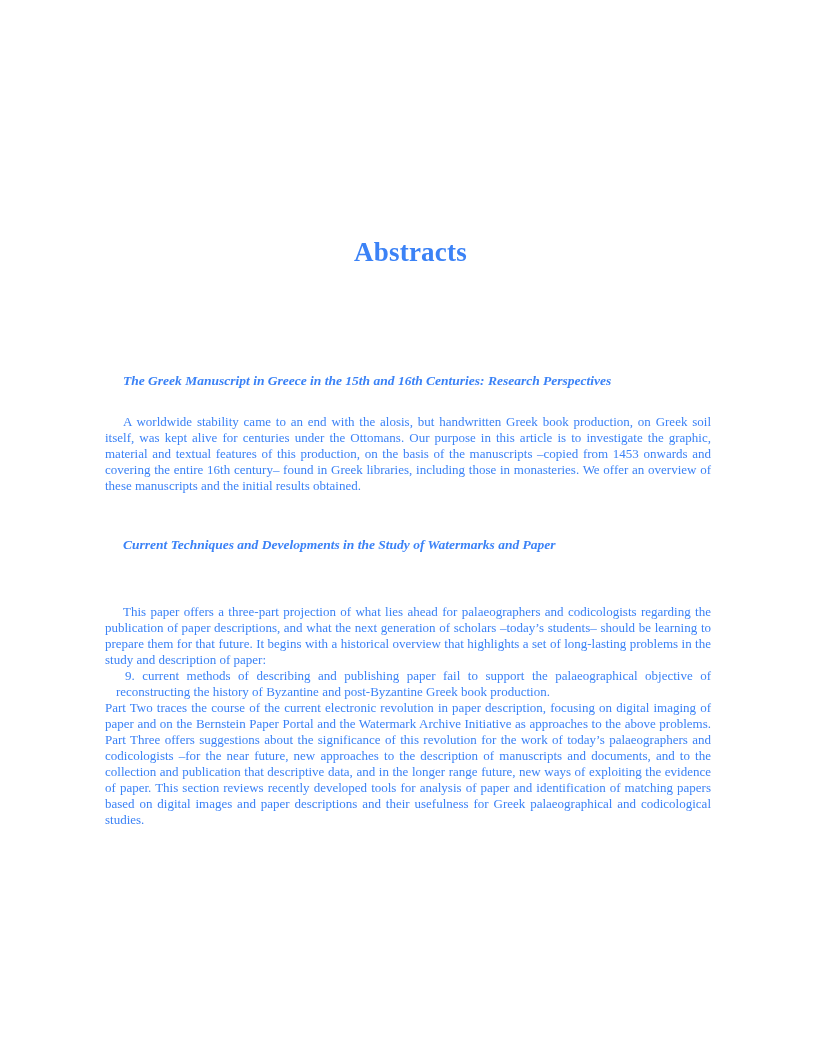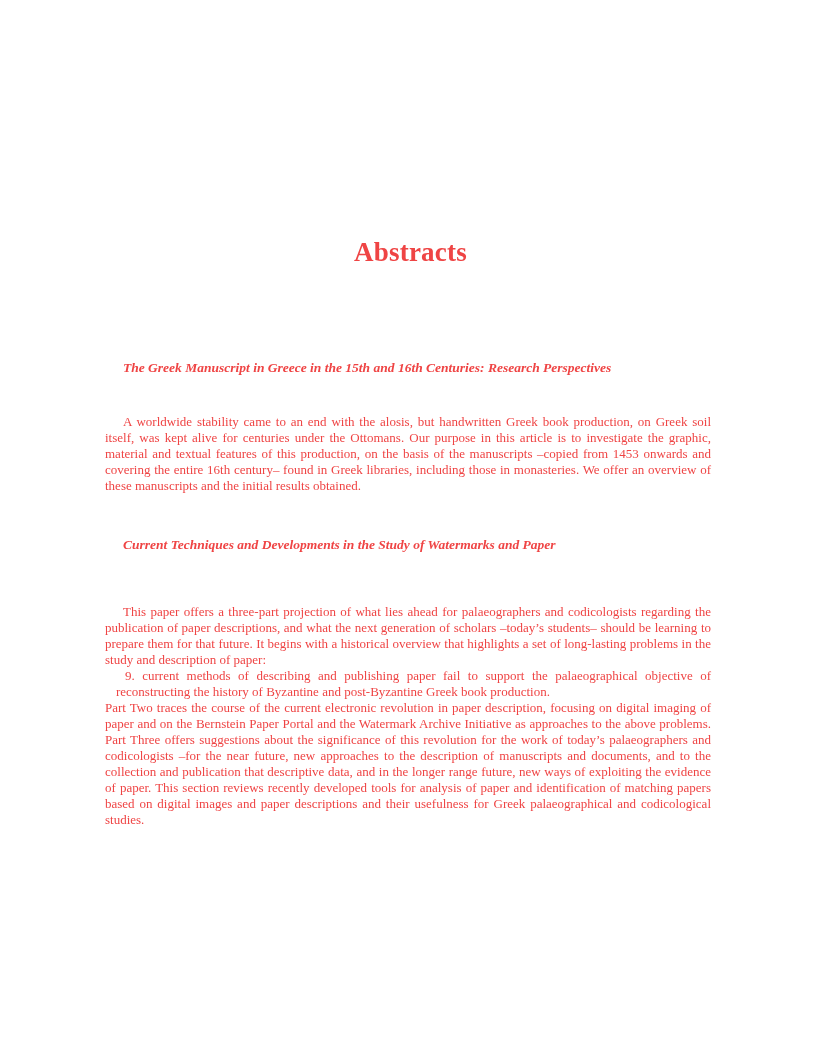--- a/index.html
+++ b/index.html
@@ -6,21 +6,21 @@
     margin: 0;
     padding: 0;
     background: #ffffff;
   }
   .page {
     position: relative;
     width: 821px;
     height: 1048px;
     background: #ffffff;
     font-family: "Liberation Serif", serif;
-    color: #ef4444;
+    color: #3b82f6;
     overflow: hidden;
   }
   .doc-title {
     position: absolute;
     top: 219px;
     left: 0;
     width: 100%;
     text-align: center;
     font-size: 27px;
     font-weight: bold;
@@ -50,21 +50,21 @@
   .indent-first {
     text-indent: 18px;
   }
   .list-item {
     padding-left: 11px;
     text-indent: 9px;
     text-align: justify;
   }
   .ital { }
   .author1   { top: 357px; }
-  .wtitle1   { top: 360px; }
+  .wtitle1   { top: 373px; }
   .para1     { top: 414px; }
   .author2   { top: 511px; }
   .wtitle2   { top: 537px; }
   .para2     { top: 578px; margin-top: 26px; }
 </style>
 </head>
 <body>
 
 <div class="page">
 

